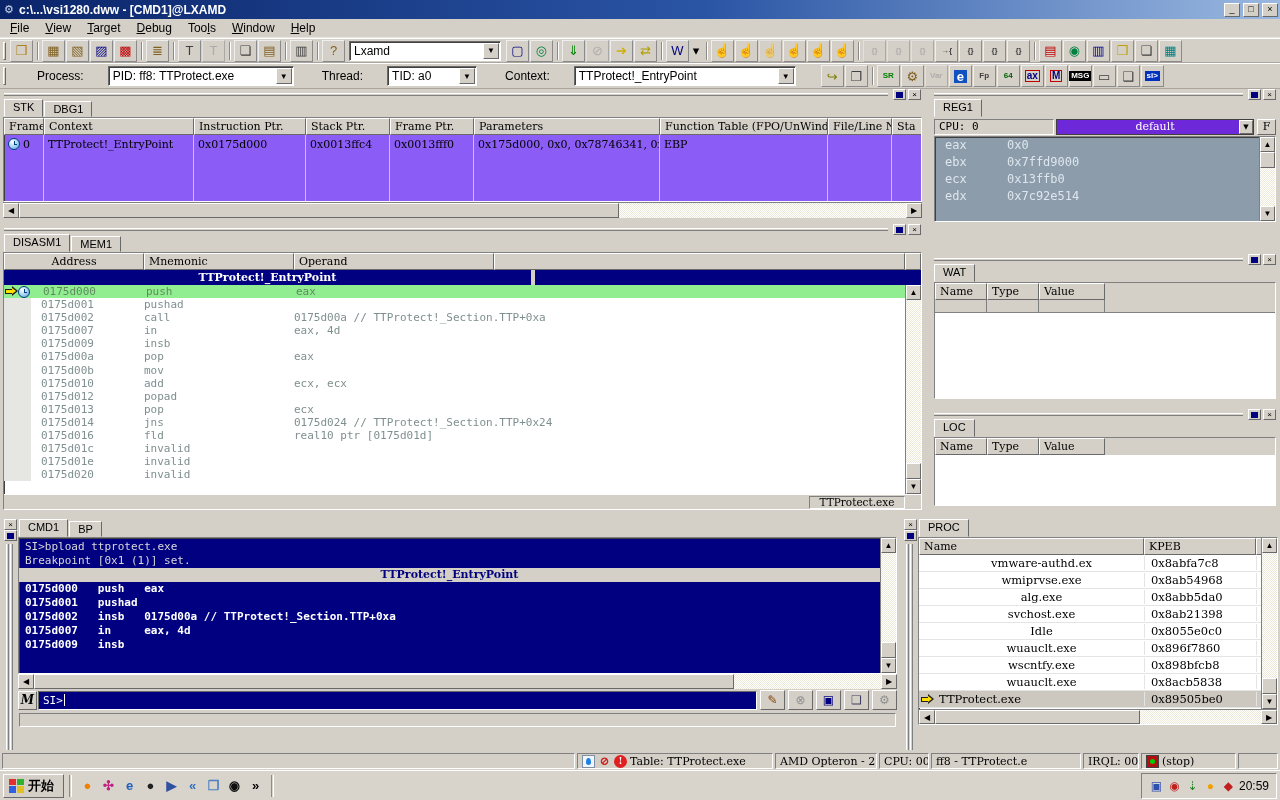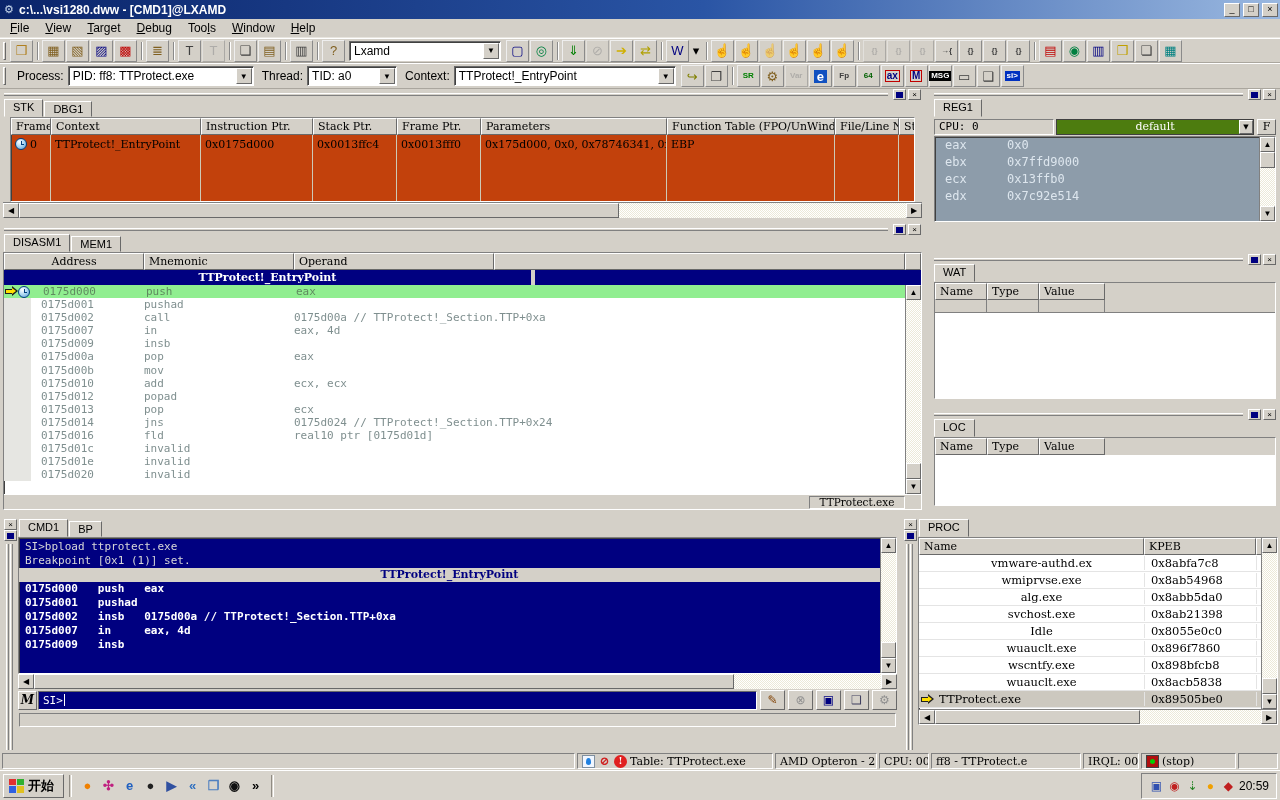--- a/index.html
+++ b/index.html
@@ -12,21 +12,21 @@
 .titlebar{height:19px;background:linear-gradient(90deg,#0a246a,#2a55a5 55%,#9ab8e0);display:flex;align-items:center;padding:0 2px;gap:3px;}
 .appicon{width:14px;height:14px;font-size:11px;color:#c8d8ec;}
 .title-text{flex:1;color:#fff;font-weight:bold;font-size:12px;white-space:nowrap;overflow:hidden;}
 .wbtn{width:16px;height:14px;font-size:9px;line-height:1;color:#000;}
 
 .menubar{height:19px;display:flex;align-items:center;padding-left:2px;border-bottom:1px solid #e8e5de;}
 .menu-item{padding:2px 8px;white-space:nowrap;}
 
 .toolbar{display:flex;align-items:center;padding:1px 2px;border-top:1px solid #fff;border-bottom:1px solid #aaa69e;}
 .toolbar1{height:25px;}
-.toolbar2{height:26px;}
+.toolbar2{height:26px;gap:20px;}
 .grip{width:3px;height:18px;border:1px solid;border-color:#fff #696969 #696969 #fff;margin:0 3px 0 1px;}
 .tbtn{width:23px;height:22px;display:flex;align-items:center;justify-content:center;border:1px solid;border-color:#eee #8a8a8a #8a8a8a #eee;background:#d4d0c8;margin:0 0 0 1px;flex:0 0 auto;}
 .tbtn .glyph{font-size:13px;line-height:1;}
 .tbtn.tiny .glyph,.glyph.small{font-size:8px;font-weight:bold;}
 .tbtn.tiny .glyph{font-size:8px;font-weight:bold;padding:1px 2px;}
 .tbtn.rbox .glyph{border:1px solid #c00000;padding:0 1px;font-weight:bold;font-size:10px;}
 .tbtn.box .glyph{padding:0 3px;font-weight:bold;}
 .tbtn.dd{width:12px;border:none;background:none;}
 .tbtn.sep{width:7px;border:none;background:none;position:relative;}
 .tbtn.sep::before{content:"";position:absolute;left:3px;top:2px;bottom:2px;width:0;border-left:1px solid #8a8a8a;border-right:1px solid #fff;}
@@ -41,21 +41,21 @@
 .grabber{height:8px;display:flex;align-items:center;padding:1px 2px 0;}
 .ridges{flex:1;margin-right:3px;}
 .ridge{height:3px;border-top:1px solid #fff;border-bottom:1px solid #808080;}
 .mini{width:13px;height:11px;font-size:8px;line-height:1;margin-left:2px;}
 .mini .sq{width:7px;height:6px;background:#000080;}
 .tabs{display:flex;align-items:flex-end;height:19px;padding-left:2px;}
 .tab{height:16px;padding:1px 8px;border:1px solid;border-color:#fff #696969 #d4d0c8 #fff;background:#d4d0c8;font-size:11px;margin-right:1px;white-space:nowrap;}
 .tab.active{height:18px;z-index:2;}
 .colhdr{background:#d4d0c8;border:1px solid;border-color:#fff #696969 #696969 #fff;font-family:"DejaVu Serif",serif;font-size:11px;padding:1px 4px;white-space:nowrap;overflow:hidden;flex:0 0 auto;}
 
-.stk-tablebox{margin:0 8px;border:1px solid;border-color:#808080 #fff #fff #808080;box-shadow:inset 1px 1px 0 #404040;background:#c2410c;display:flex;flex-direction:column;height:85px;overflow:hidden;}
+.stk-tablebox{margin:0 1px;border:1px solid;border-color:#808080 #fff #fff #808080;box-shadow:inset 1px 1px 0 #404040;background:#8b5cf6;display:flex;flex-direction:column;height:85px;overflow:hidden;}
 .stk-cols{display:flex;flex:1;}
 .stk-col{display:flex;flex-direction:column;overflow:hidden;}
 .stk-col .colhdr{height:17px;}
 .stk-cell{height:18px;padding:2px 4px;font-family:"DejaVu Serif",serif;font-size:11px;border-right:1px solid #cdc9b6;white-space:nowrap;overflow:hidden;display:flex;align-items:center;}
 .stk-fill{flex:1;border-right:1px solid #cdc9b6;}
 .clockicon{display:none;width:12px;height:12px;border-radius:50%;background:radial-gradient(circle at 35% 30%,#ffffff,#9fd0f0 55%,#4f90d0);border:1px solid #004080;margin-right:3px;position:relative;flex:0 0 auto;}
 .withclock .clockicon{display:inline-block;}
 .clockicon::before{content:"";position:absolute;left:5px;top:2px;width:1px;height:4px;background:#004080;}
 .clockicon::after{content:"";position:absolute;left:5px;top:5px;width:3px;height:1px;background:#004080;}
 .hsb{height:16px;display:flex;background:#ece9d8;border-top:1px solid #808080;}
@@ -87,21 +87,21 @@
 .yarrow .a3{left:7px;top:2px;border-left:4px solid #ffdf00;border-top:3.5px solid transparent;border-bottom:3.5px solid transparent;}
 .vsb{flex:0 0 16px;display:flex;flex-direction:column;background:repeating-conic-gradient(#fff 0 25%,#ece9d8 0 50%) 0 0/2px 2px;border-left:1px solid #808080;}
 .vsb .sbtn{width:100%;height:15px;}
 .vsb-track{flex:1;position:relative;}
 .vsb-thumb{position:absolute;left:0;right:0;height:16px;background:#d4d0c8;border:1px solid;border-color:#fff #696969 #696969 #fff;}
 .dis-status{height:15px;display:flex;justify-content:flex-end;align-items:center;background:#d4d0c8;border-top:1px solid #fff;padding-right:16px;}
 .dis-status-box{width:96px;height:13px;border:1px solid;border-color:#808080 #fff #fff #808080;font-family:"DejaVu Serif",serif;font-size:10.5px;display:flex;align-items:center;justify-content:center;}
 
 .reg-cpu-row{display:flex;align-items:center;height:19px;padding:1px 2px;}
 .cpu-box{flex:0 0 120px;height:16px;border:1px solid;border-color:#808080 #fff #fff #808080;padding:0 4px;font-family:"DejaVu Sans Mono",monospace;font-size:11px;display:flex;align-items:center;}
-.reg-combo{flex:1;height:16px;background:#4d7c0f;color:#fff;display:flex;align-items:center;justify-content:center;font-family:"DejaVu Serif",serif;font-size:11px;position:relative;border:1px solid #404040;margin-left:2px;}
+.reg-combo{flex:1;height:16px;background:#6d28d9;color:#fff;display:flex;align-items:center;justify-content:center;font-family:"DejaVu Serif",serif;font-size:11px;position:relative;border:1px solid #404040;margin-left:2px;}
 .reg-combo .dd2{position:absolute;right:0;top:0;width:14px;height:14px;background:#d4d0c8;color:#000;font-size:7px;}
 .fbtn{flex:0 0 19px;height:16px;margin-left:3px;font-family:"DejaVu Serif",serif;font-size:11px;}
 .reg-listbox{margin:0 2px;border:1px solid;border-color:#808080 #fff #fff #808080;box-shadow:inset 1px 1px 0 #404040;display:flex;height:86px;background:#8d9caa;}
 .reg-rows{flex:1;overflow:hidden;font-family:"DejaVu Sans Mono",monospace;font-size:12px;color:#dde6ee;}
 .rrow{height:17px;line-height:17px;padding-left:10px;white-space:nowrap;}
 .rname{display:inline-block;width:62px;}
 
 .wl-box{margin:0 2px;border:1px solid;border-color:#808080 #fff #fff #808080;box-shadow:inset 1px 1px 0 #404040;background:#fff;display:flex;flex-direction:column;overflow:hidden;}
 .wl-hdr{display:flex;height:17px;background:#d4d0c8;}
 .wl-emptyrow{display:flex;height:13px;background:#d4d0c8;border-bottom:1px solid #808080;}

